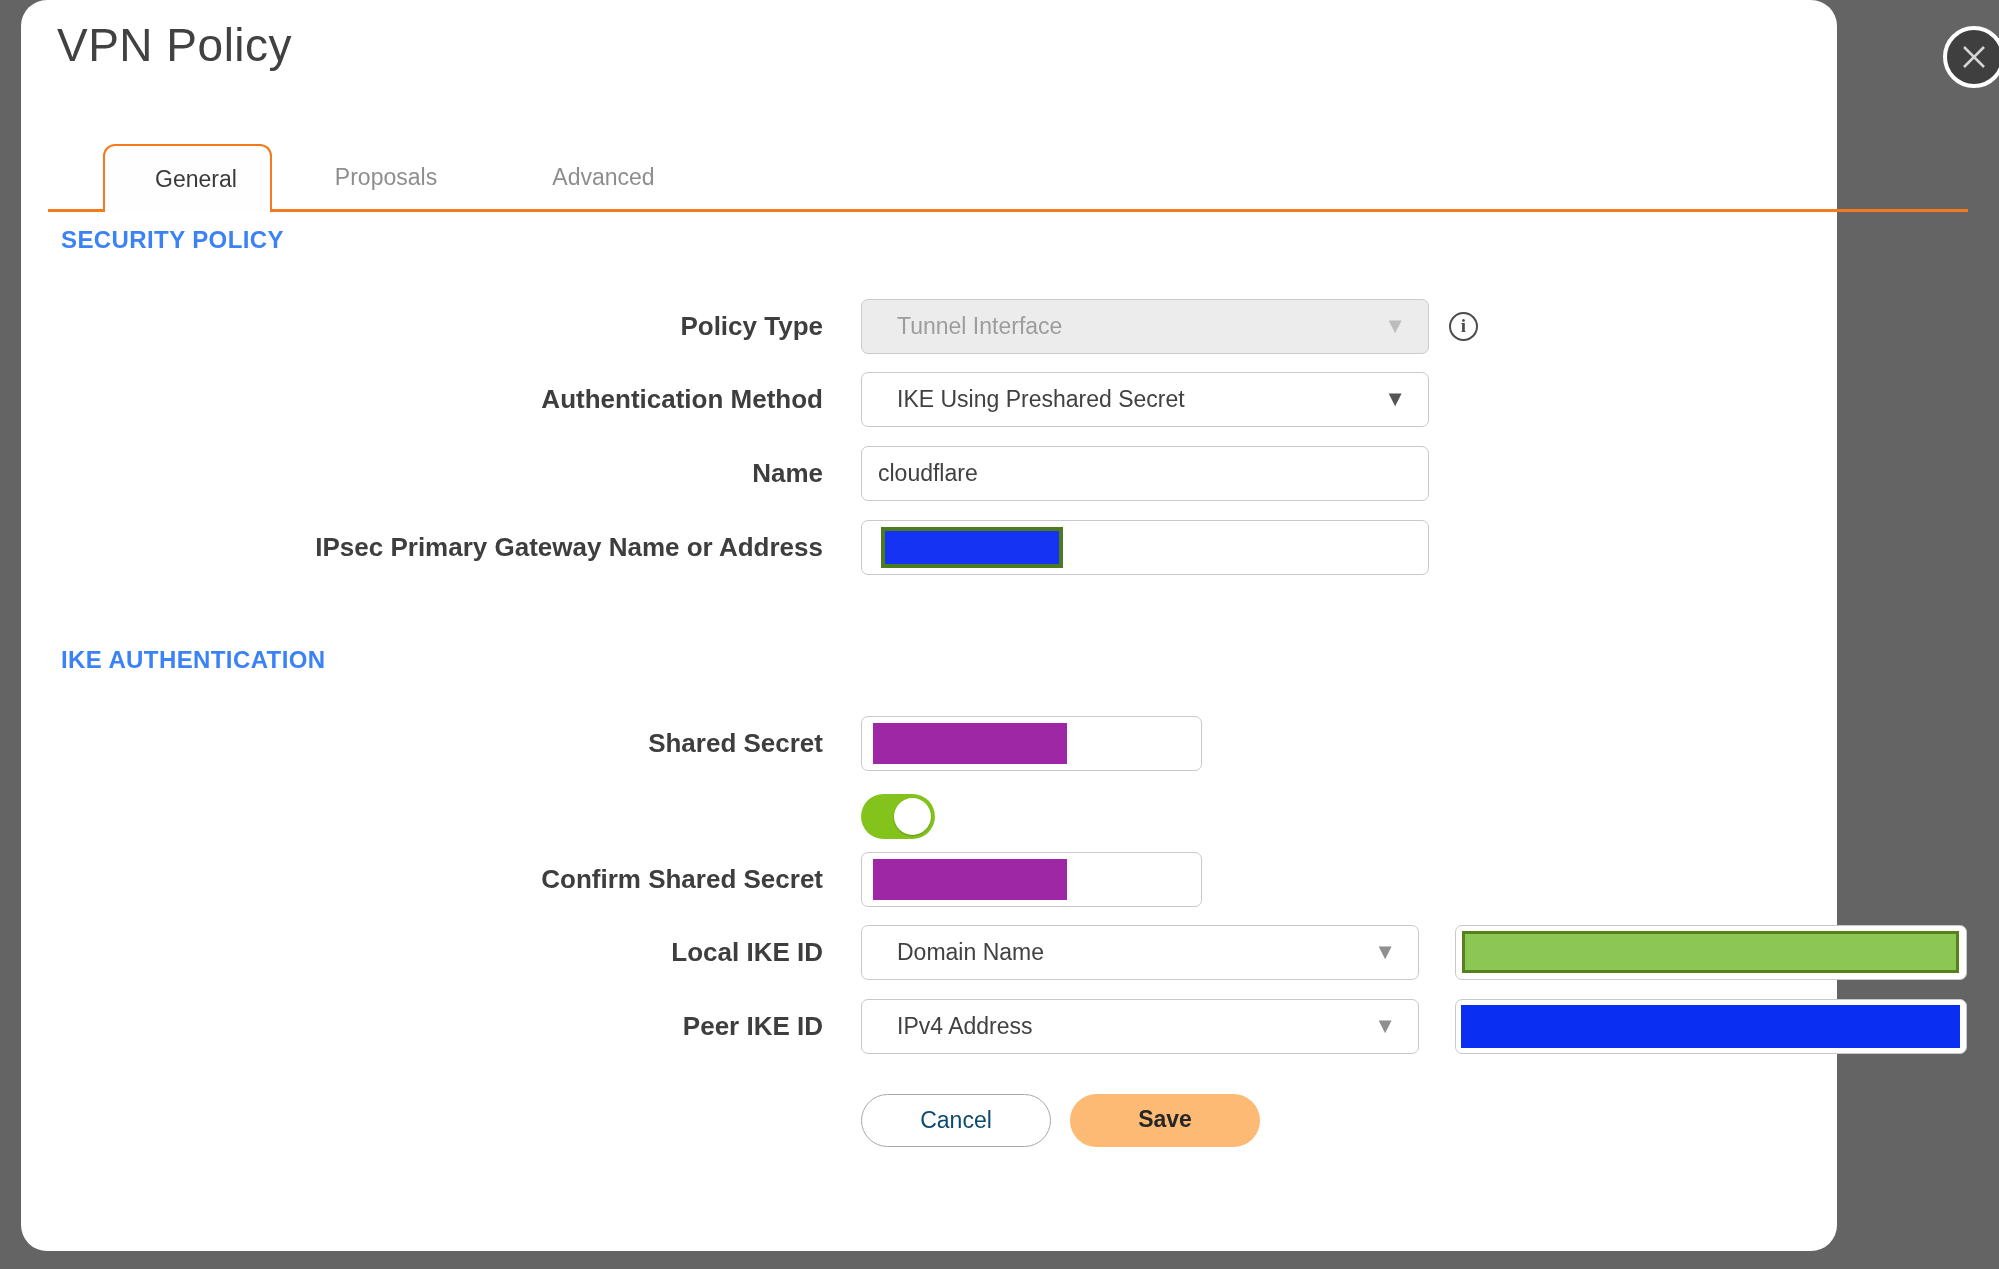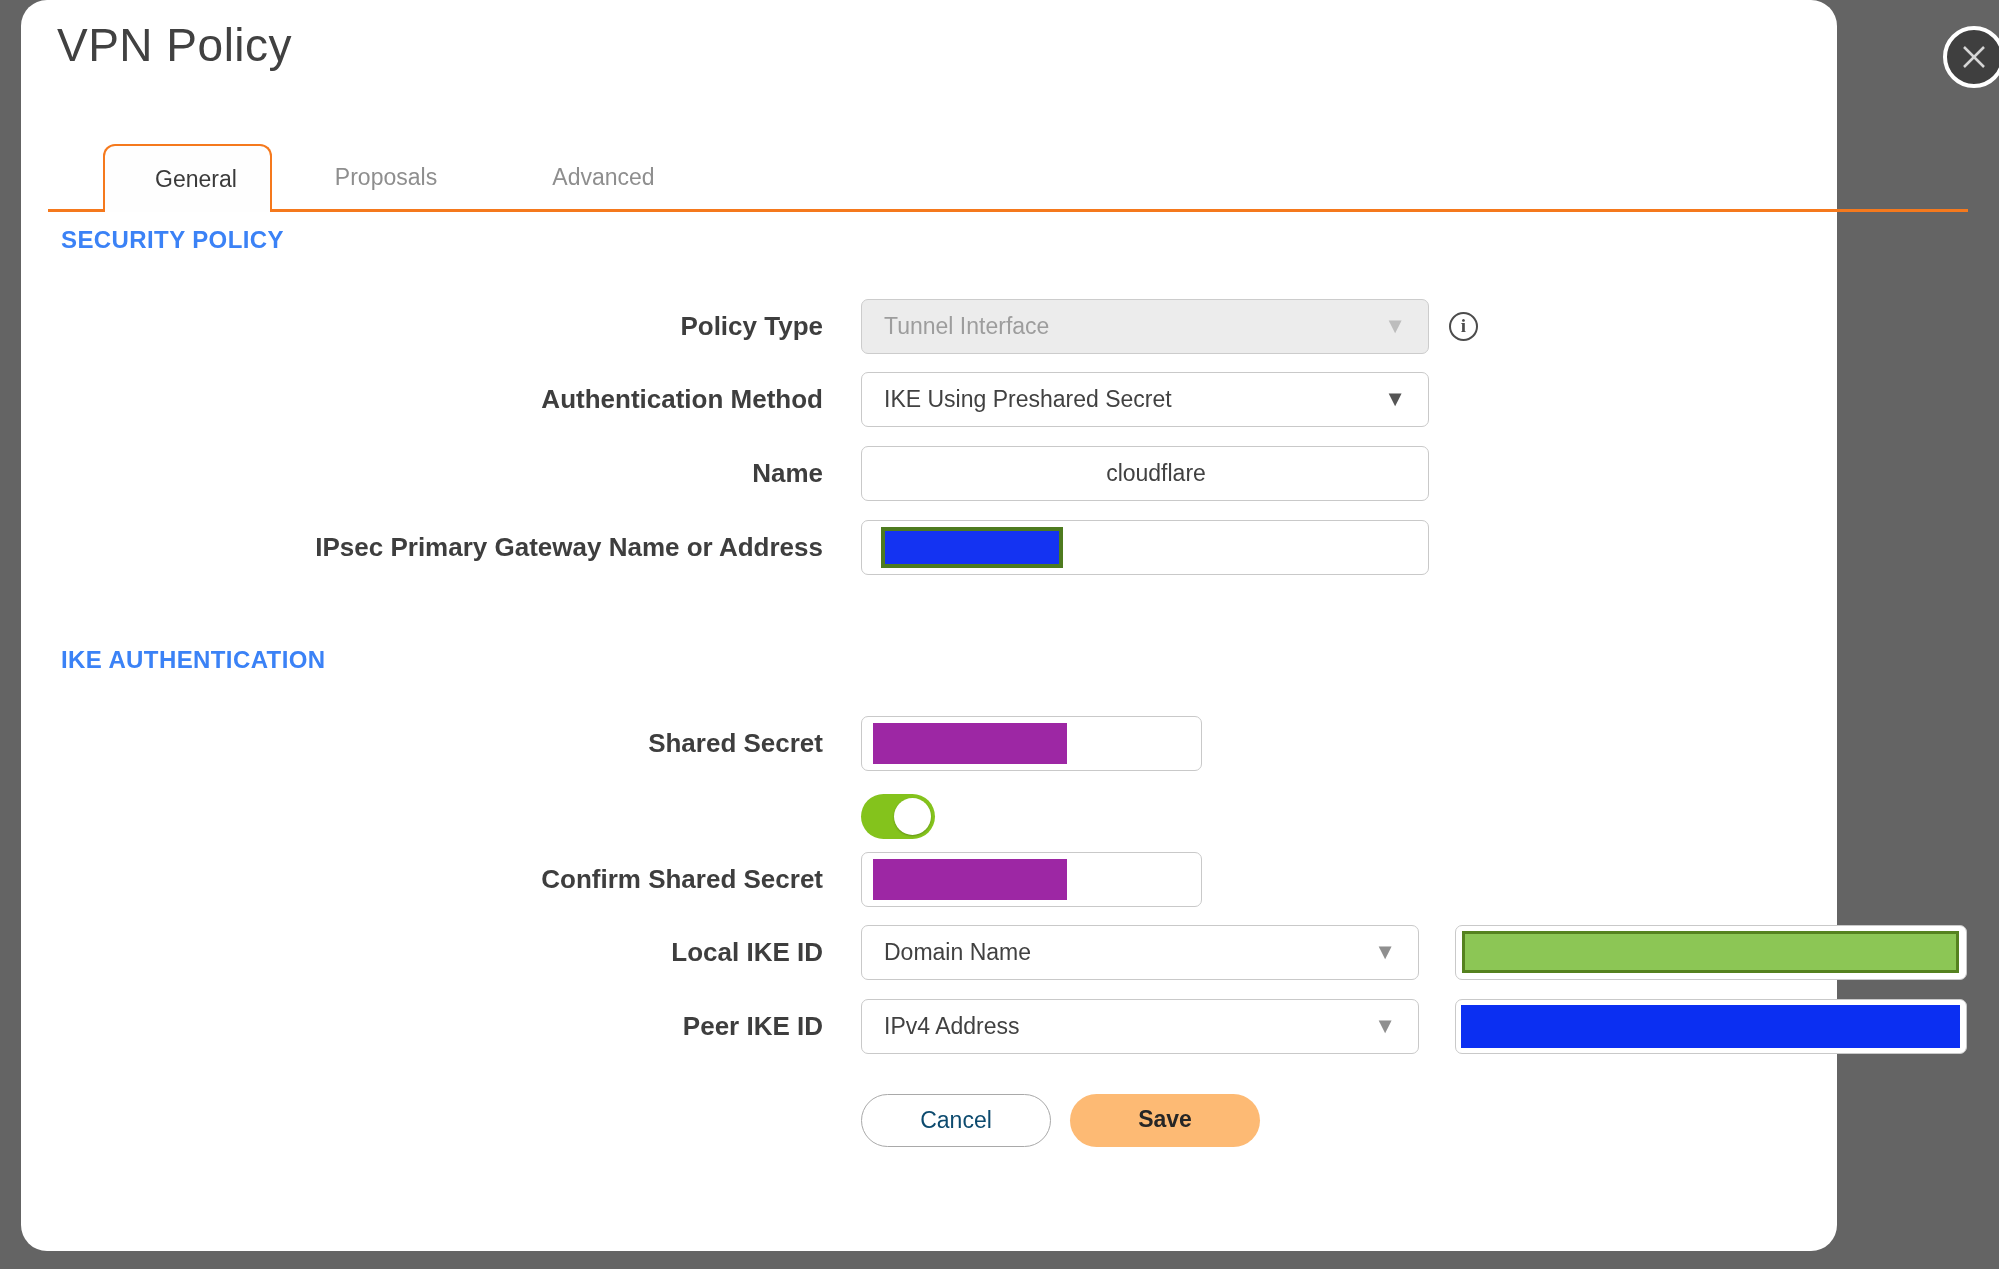--- a/index.html
+++ b/index.html
@@ -29,29 +29,29 @@
 
   .sec { position:absolute; left:40px; font-size:24px; font-weight:700;
          color:#3b82f6; letter-spacing:0.4px; }
 
   
   .row { position:absolute; left:40px; width:1930px; height:55px; }
   .lbl { position:absolute; left:0; top:0; width:762px; height:55px; line-height:55px;
          text-align:right; font-size:26px; font-weight:700; color:#3e3e3e; }
   .ctl { position:absolute; left:800px; top:0; height:55px; border-radius:7px;
          border:1.5px solid #c9c9c9; background:#fff; font-size:23px; color:#414141; }
-  .select { width:568px; padding-left:22px; line-height:52px; cursor:pointer; }
+  .select { width:568px; padding-left:35px; line-height:52px; cursor:pointer; }
   .select .caret { position:absolute; right:22px; top:0; line-height:52px;
                    font-size:22px; color:#555555; }
   .select.gray-caret .caret { color:#8f8f8f; }
   .select.disabled { background:#ececec; border-color:#cccccc; color:#9d9d9d;
                      cursor:default; }
   .select.disabled .caret { color:#bdbdbd; }
   .select.narrowed { width:558px; }
-  input.ctl { width:568px; padding-left:22px; font-family:"Liberation Sans",sans-serif;text-align:center; }
+  input.ctl { width:568px; padding-left:16px; font-family:"Liberation Sans",sans-serif; }
   .ctl.short { width:341px; }
   .side-input { position:absolute; left:1394px; top:0; width:512px; height:55px;
                 border:1.5px solid #c9c9c9; border-radius:7px; background:#fff; }
 
   
   .redact { position:absolute; }
   .r-gateway { left:820px; top:7px; width:182px; height:41px; border-style:solid;
                border-width:4px; }
   .r-secret { left:812px; top:7px; width:194px; height:41px; }
   .r-side-green { left:6px; top:5px; width:497px; height:42px; border-style:solid;

